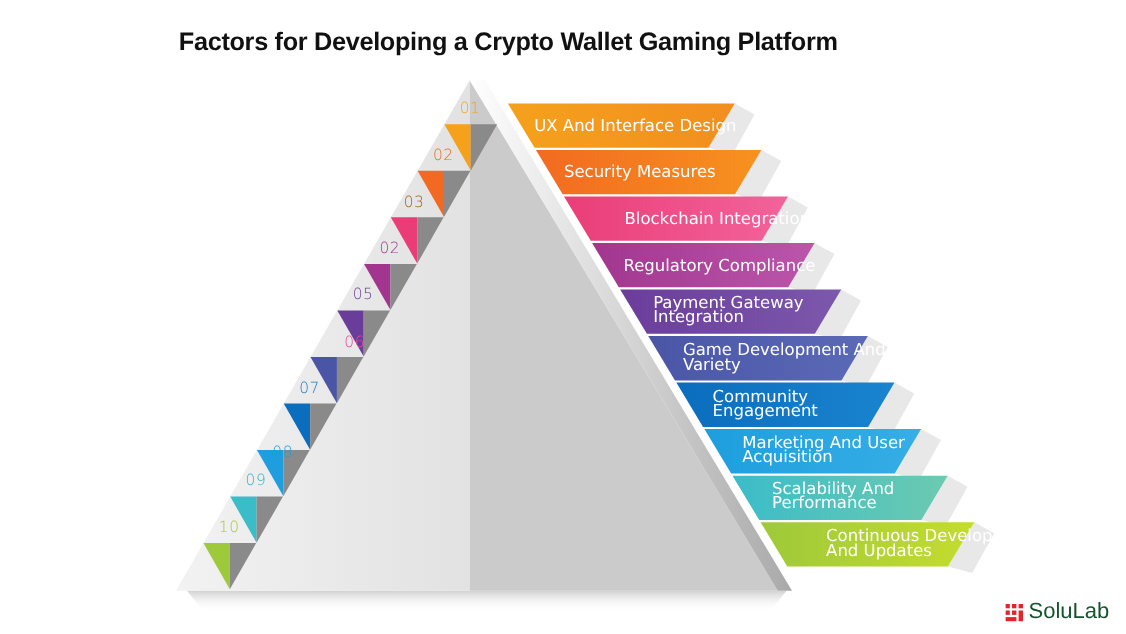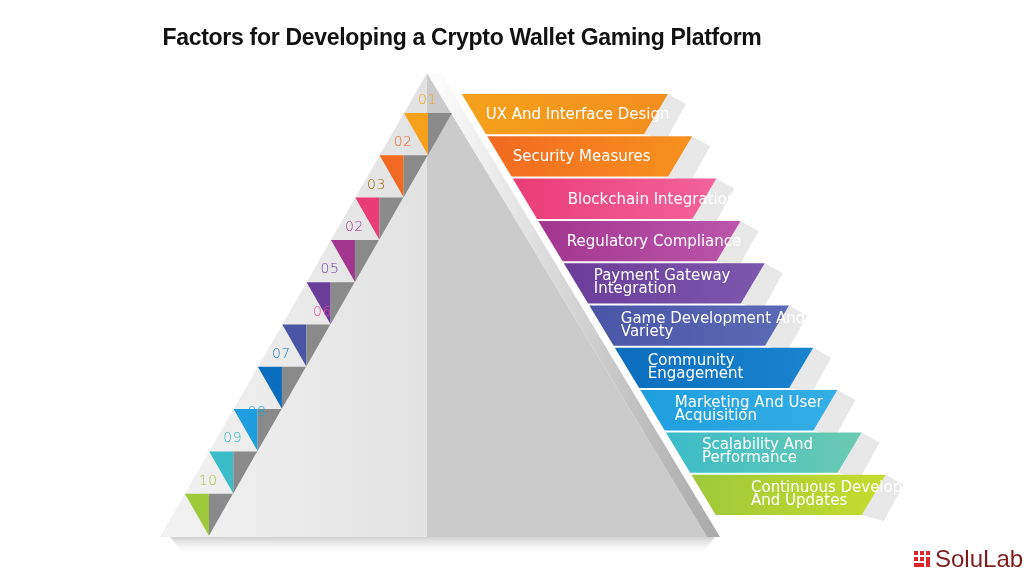--- a/index.html
+++ b/index.html
@@ -2,21 +2,21 @@
 <html><head>
 <meta charset="utf-8">
 <style>
   html,body{margin:0;padding:0;background:#ffffff;}
   body{width:1024px;height:576px;position:relative;overflow:hidden;font-family:"Liberation Sans",sans-serif;}
   .title{position:absolute;left:0;top:24px;width:924px;text-align:center;font-family:"Liberation Sans",sans-serif;font-weight:700;font-size:23px;color:#111111;letter-spacing:-0.3px;}
   svg.main{position:absolute;left:0;top:0;}
   .band-label{position:absolute;color:#ffffff;font-family:"DejaVu Sans",sans-serif;font-size:15px;line-height:13px;white-space:nowrap;}
   .num{position:absolute;font-family:"DejaVu Sans",sans-serif;font-size:14px;font-weight:300;letter-spacing:0.5px;}
   .logo{position:absolute;left:914px;top:545px;display:flex;align-items:center;gap:5px;}
-  .logo-text{font-family:"Liberation Sans",sans-serif;font-size:24px;color:#7f1d1d;}
+  .logo-text{font-family:"Liberation Sans",sans-serif;font-size:20px;color:#14532d;}
 </style>
 </head>
 <body>
 
 <div class="title">Factors for Developing a Crypto Wallet Gaming Platform</div>
 
 <svg class="main" width="1024" height="576" viewBox="0 0 1024 576">
   <defs>
     <linearGradient id="leftFace" x1="0" x2="1" y1="0" y2="0">
       <stop offset="0" stop-color="#f2f2f2"></stop>

